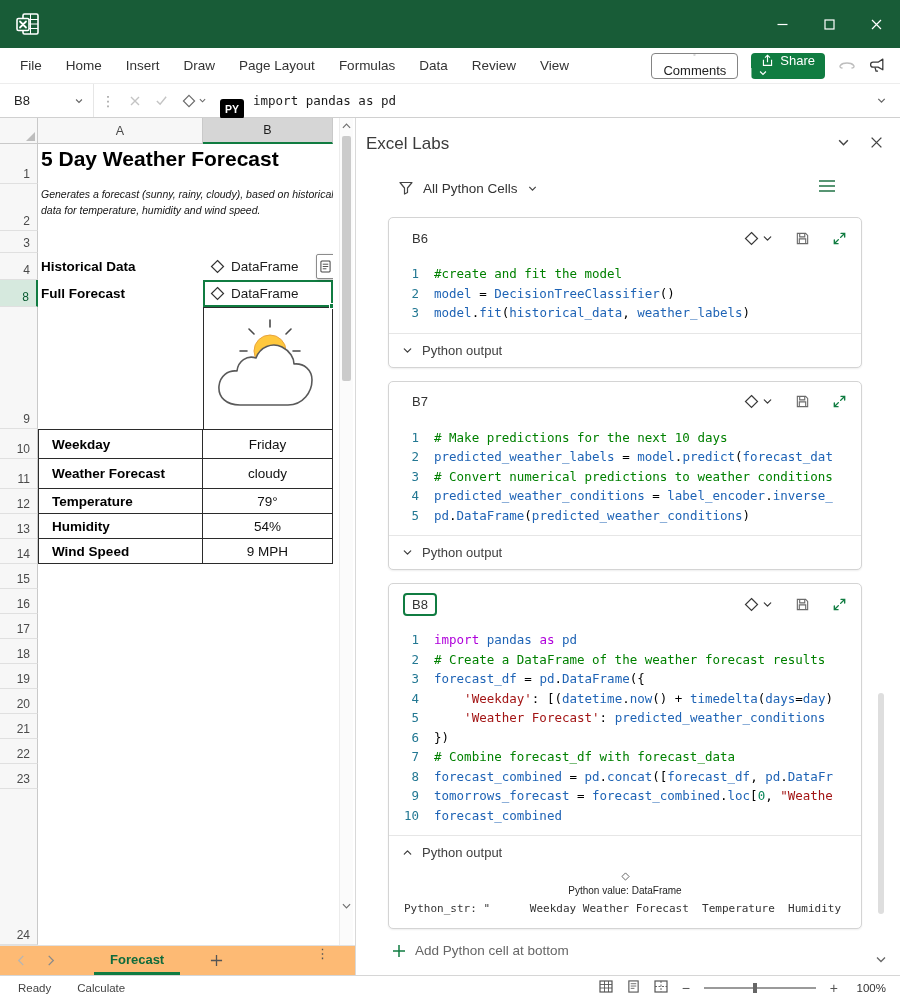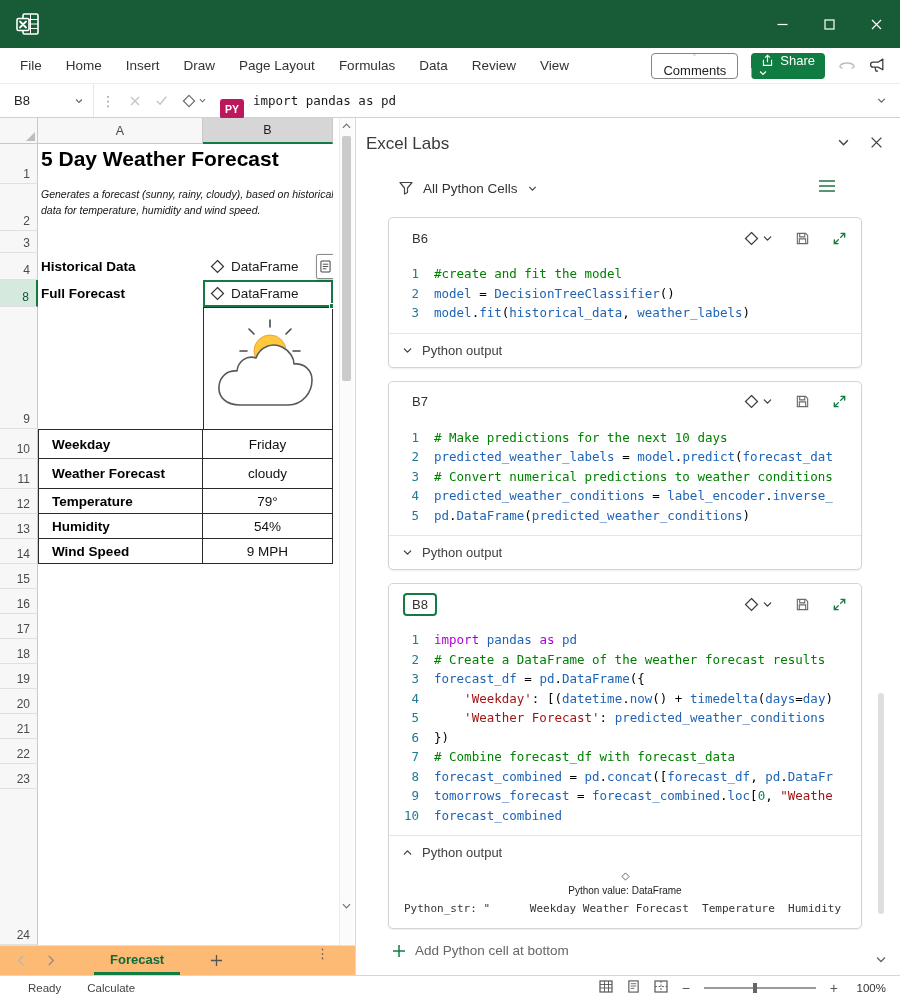--- a/index.html
+++ b/index.html
@@ -25,21 +25,21 @@
   .graybtn{color:#BDBDBD;display:flex;align-items:center;}
   .darkicon{color:#3b3b3b;display:flex;align-items:center;}
 
   
   .formulabar{position:absolute;top:84px;left:0;right:0;height:34px;border-bottom:1px solid #D0D0D0;display:flex;align-items:center;background:#fff;}
   .namebox{width:94px;height:100%;display:flex;align-items:center;padding-left:14px;font-size:13px;color:#222;border-right:1px solid #E6E6E6;}
   .namebox .nbchev{margin-left:auto;margin-right:9px;color:#666;display:flex;}
   .fdots{color:#9a9a9a;padding:0 7px;font-size:14px;}
   .fbtn{padding:0 7px;display:flex;align-items:center;color:#C4C4C4;}
   .fbtn.fx{color:#6a6a6a;gap:2px;}
-  .pybadge{background:#be185d;color:#fff;border-radius:3px;font-weight:bold;font-size:10.5px;padding:4px 5px;margin:16px 9px 0 6px;}
+  .pybadge{background:#000000;color:#fff;border-radius:3px;font-weight:bold;font-size:10.5px;padding:4px 5px;margin:16px 9px 0 6px;}
   .ftext{font-family:"DejaVu Sans Mono","Liberation Mono",monospace;font-size:12.5px;color:#1a1a1a;}
   .fchev{margin-left:auto;margin-right:13px;color:#666;display:flex;}
 
   
   .main{position:absolute;top:118px;left:0;right:0;bottom:24px;display:flex;}
   .sheetside{width:356px;position:relative;border-right:1px solid #D9D9D9;background:#fff;}
   .panel{flex:1;position:relative;background:#fff;overflow:hidden;}
 
   
   .colhead{position:absolute;top:0;left:0;height:26px;display:flex;width:333px;}
@@ -109,21 +109,21 @@
   .pvrow .ic{color:#333;}
   .pvmono{font-family:"DejaVu Sans Mono","Liberation Mono",monospace;font-size:11px;color:#333;white-space:pre;overflow:hidden;margin-top:6px;}
   .addrow{display:flex;align-items:center;gap:9px;color:#666;font-size:13.5px;margin:14px 0 0 4px;}
   .addrow .plus{color:#107C41;display:flex;}
   .pscroll{position:absolute;top:56px;bottom:14px;right:13px;width:12px;}
   .pthumb{position:absolute;left:3px;right:3px;top:66%;height:28%;background:#DEDEDE;border-radius:3px;}
   .psar{position:absolute;bottom:-2px;left:0;right:0;display:flex;justify-content:center;color:#666;}
 
   
   .statusbar{position:absolute;left:0;right:0;bottom:0;height:24px;background:#fff;border-top:1px solid #D6D6D6;display:flex;align-items:center;font-size:11.5px;color:#444;}
-  .sb-left{display:flex;gap:26px;margin-left:28px;}
+  .sb-left{display:flex;gap:26px;margin-left:18px;}
   .sb-right{margin-left:auto;display:flex;align-items:center;gap:14px;margin-right:14px;color:#555;}
   .ztrack{width:112px;height:2px;background:#9a9a9a;position:relative;}
   .zthumb{position:absolute;left:44%;top:-4px;width:4px;height:10px;background:#666;}
   .zlabel{color:#333;min-width:34px;text-align:right;}
   .ic{display:inline-block;vertical-align:middle;}
 </style>
 </head>
 <body>
 
 <div class="app">

